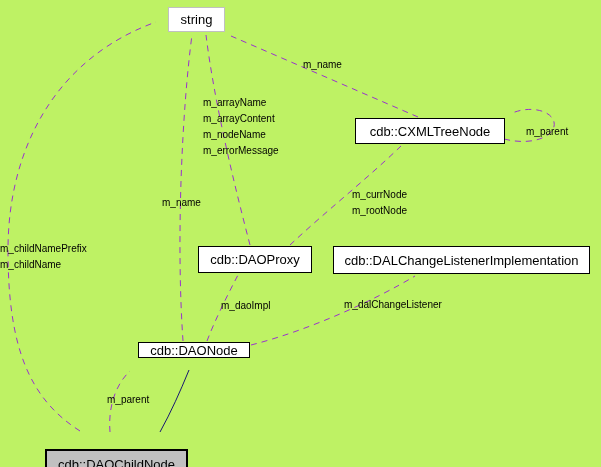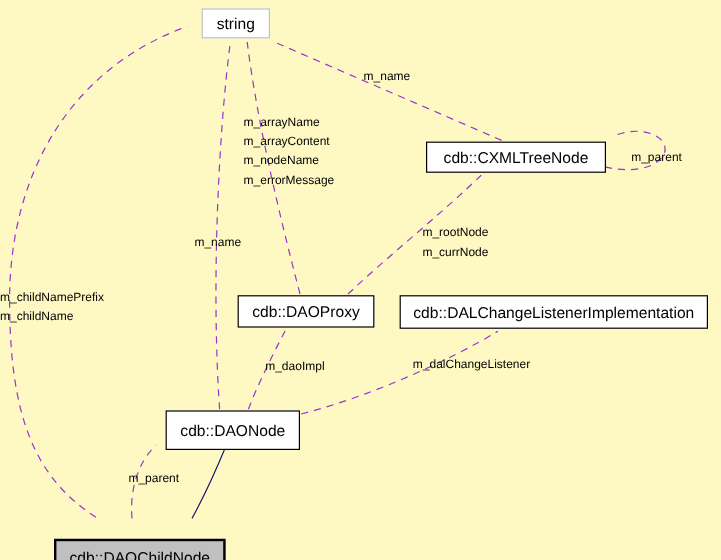--- a/index.html
+++ b/index.html
@@ -1,20 +1,20 @@
 <!DOCTYPE html>
 <html><head>
 <meta charset="utf-8">
 <style>
   html, body { margin: 0; padding: 0; background: #ffffff; }
   .canvas {
     position: relative;
     width: 601px;
     height: 467px;
-    background: #fef9c3;
+    background: #bef264;
     font-family: "Liberation Sans", "DejaVu Sans", sans-serif;
     color: #000000;
     overflow: hidden;
   }
   .edges-svg {
     position: absolute;
     left: 0; top: 0;
     width: 601px; height: 467px;
   }
   .edges-svg path { fill: none; }
@@ -80,38 +80,38 @@
   </svg>
 
   <div class="node node-external" style="left:168px; top:7px; width:57px; height:25px;">string</div>
 
   <div class="node" style="left:355px; top:118px; width:150px; height:26px;">cdb::CXMLTreeNode</div>
 
   <div class="node" style="left:198px; top:246px; width:114px; height:27px;">cdb::DAOProxy</div>
 
   <div class="node" style="left:333px; top:246px; width:257px; height:28px;">cdb::DALChangeListenerImplementation</div>
 
-  <div class="node" style="left:138px; top:342px; width:112px; height:33px;">cdb::DAONode</div>
+  <div class="node" style="left:138px; top:342px; width:112px; height:16px;">cdb::DAONode</div>
 
   <div class="node node-current" style="left:45px; top:433px; width:143px; height:30px;margin-top:16px;">cdb::DAOChildNode</div>
 
   <div class="edge-label" style="left:303px; top:57px;">m_name</div>
 
   <div class="edge-label center" style="left:203px; top:95px; width:134px;">
     <span class="lbl-line">m_arrayName</span>
     <span class="lbl-line">m_arrayContent</span>
     <span class="lbl-line">m_nodeName</span>
     <span class="lbl-line">m_errorMessage</span>
   </div>
 
   <div class="edge-label" style="left:526px; top:124px;">m_parent</div>
 
   <div class="edge-label" style="left:352px; top:187px;">
+    <span class="lbl-line">m_currNode</span>
     <span class="lbl-line">m_rootNode</span>
-    <span class="lbl-line">m_currNode</span>
   </div>
 
   <div class="edge-label" style="left:162px; top:195px;">m_name</div>
 
   <div class="edge-label center" style="left:0px; top:241px; width:122px;">
     <span class="lbl-line">m_childNamePrefix</span>
     <span class="lbl-line">m_childName</span>
   </div>
 
   <div class="edge-label" style="left:221px; top:298px;">m_daoImpl</div>

